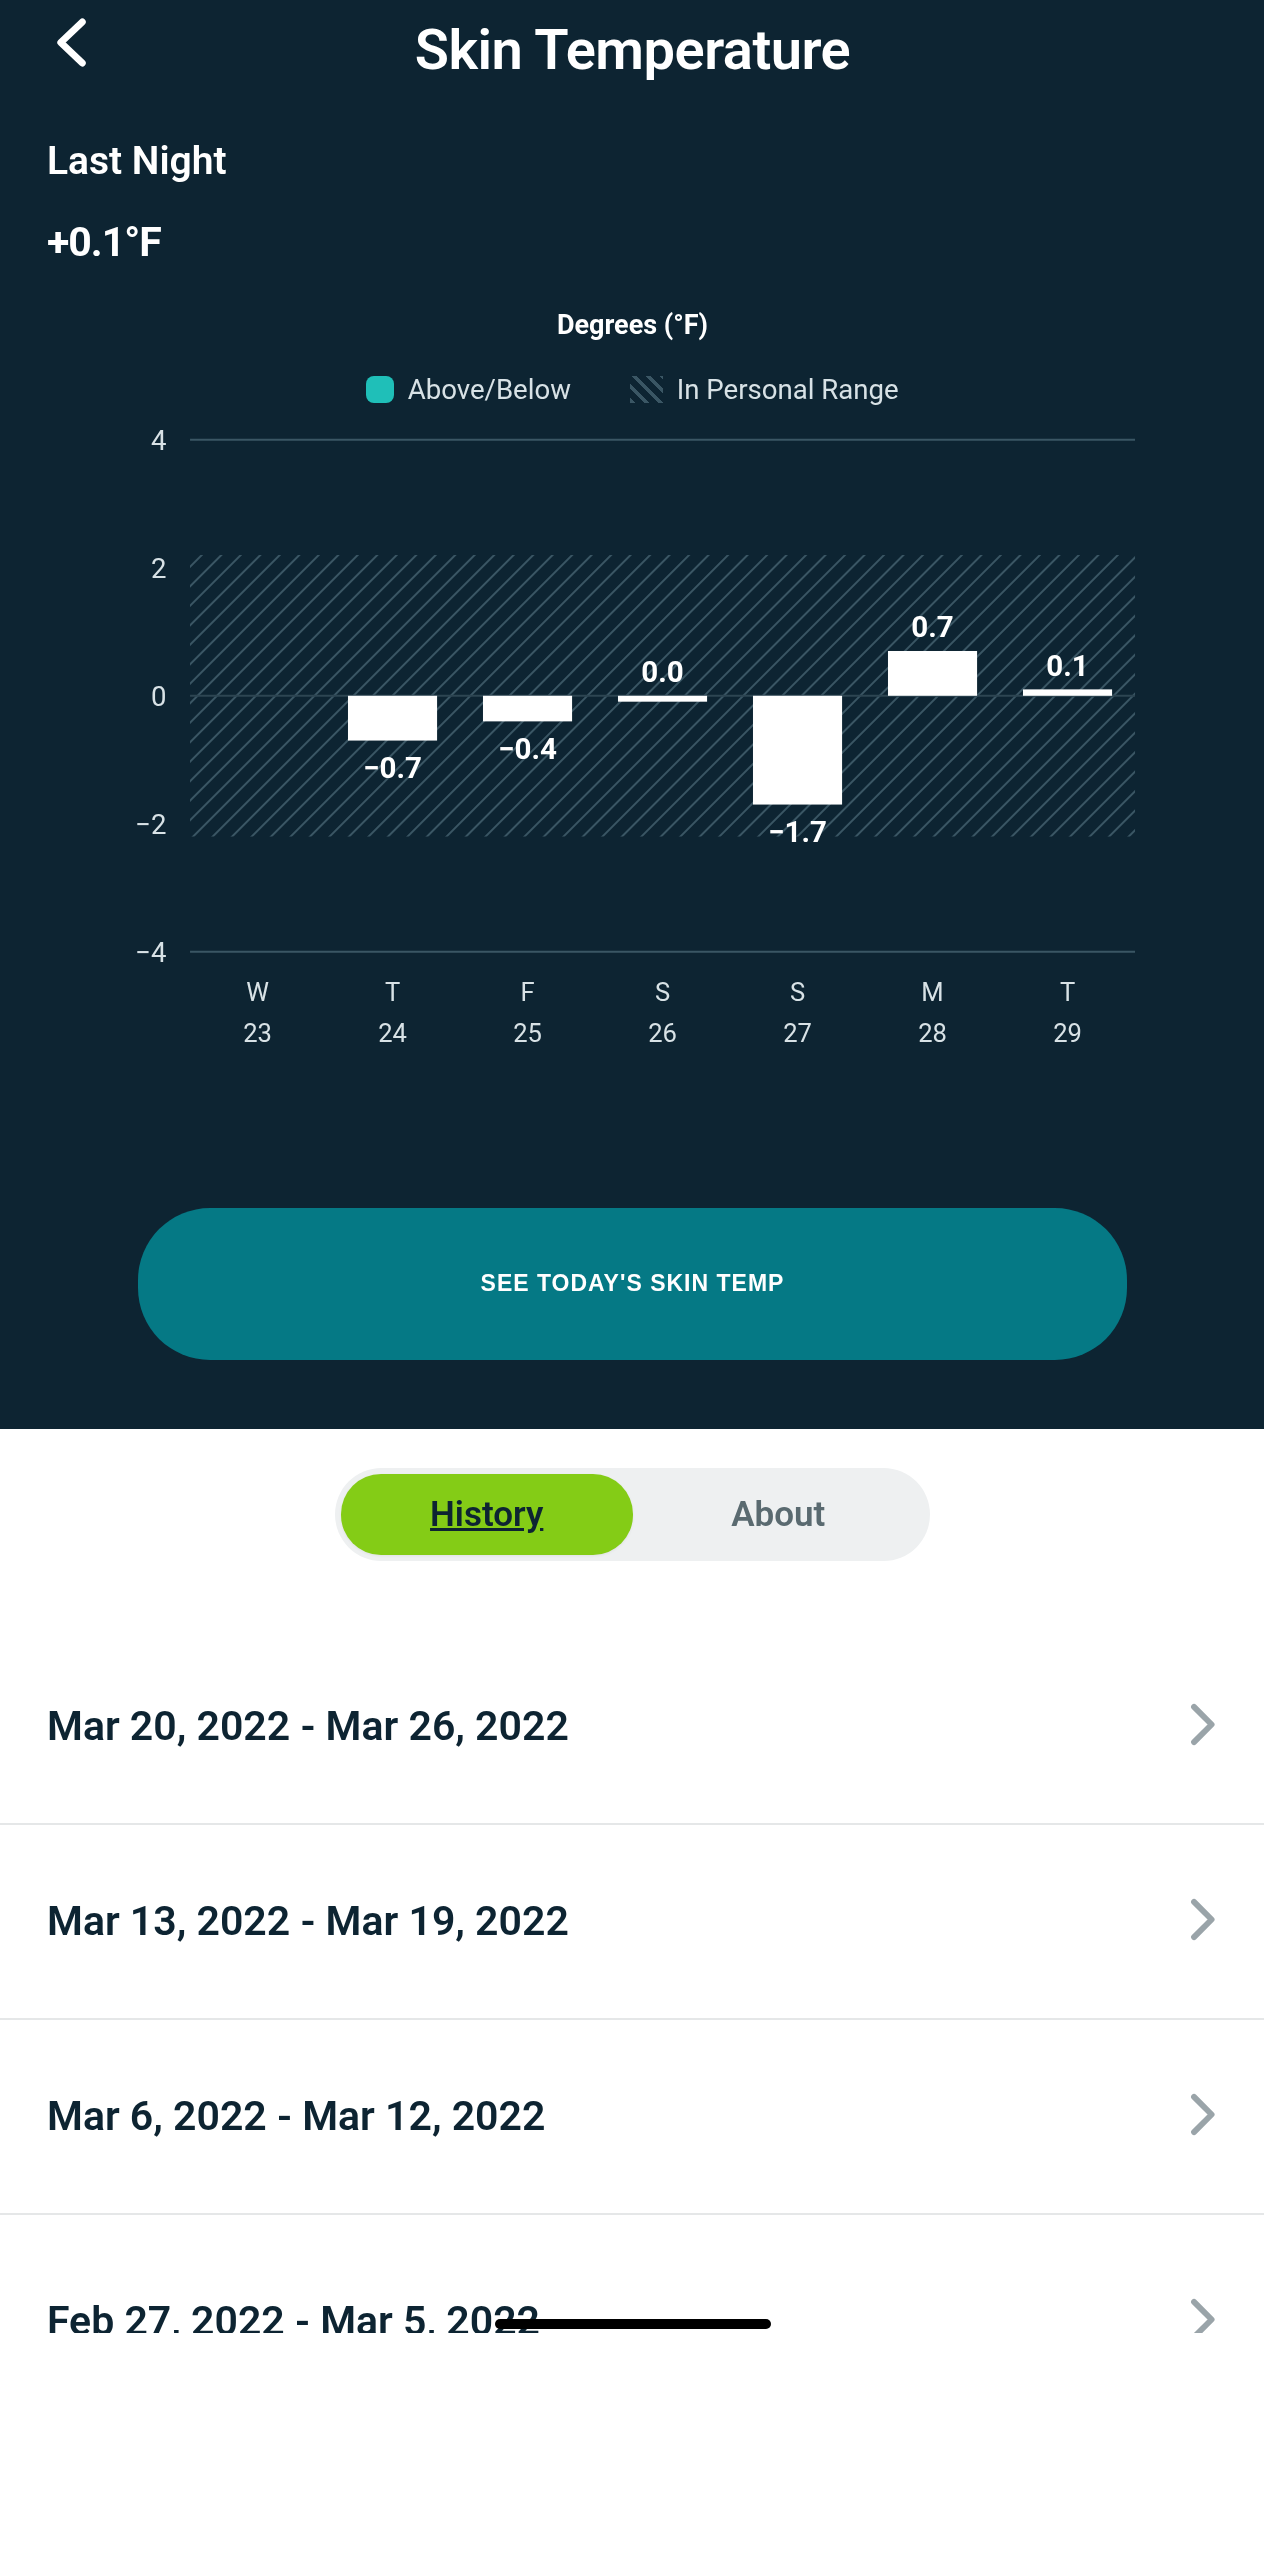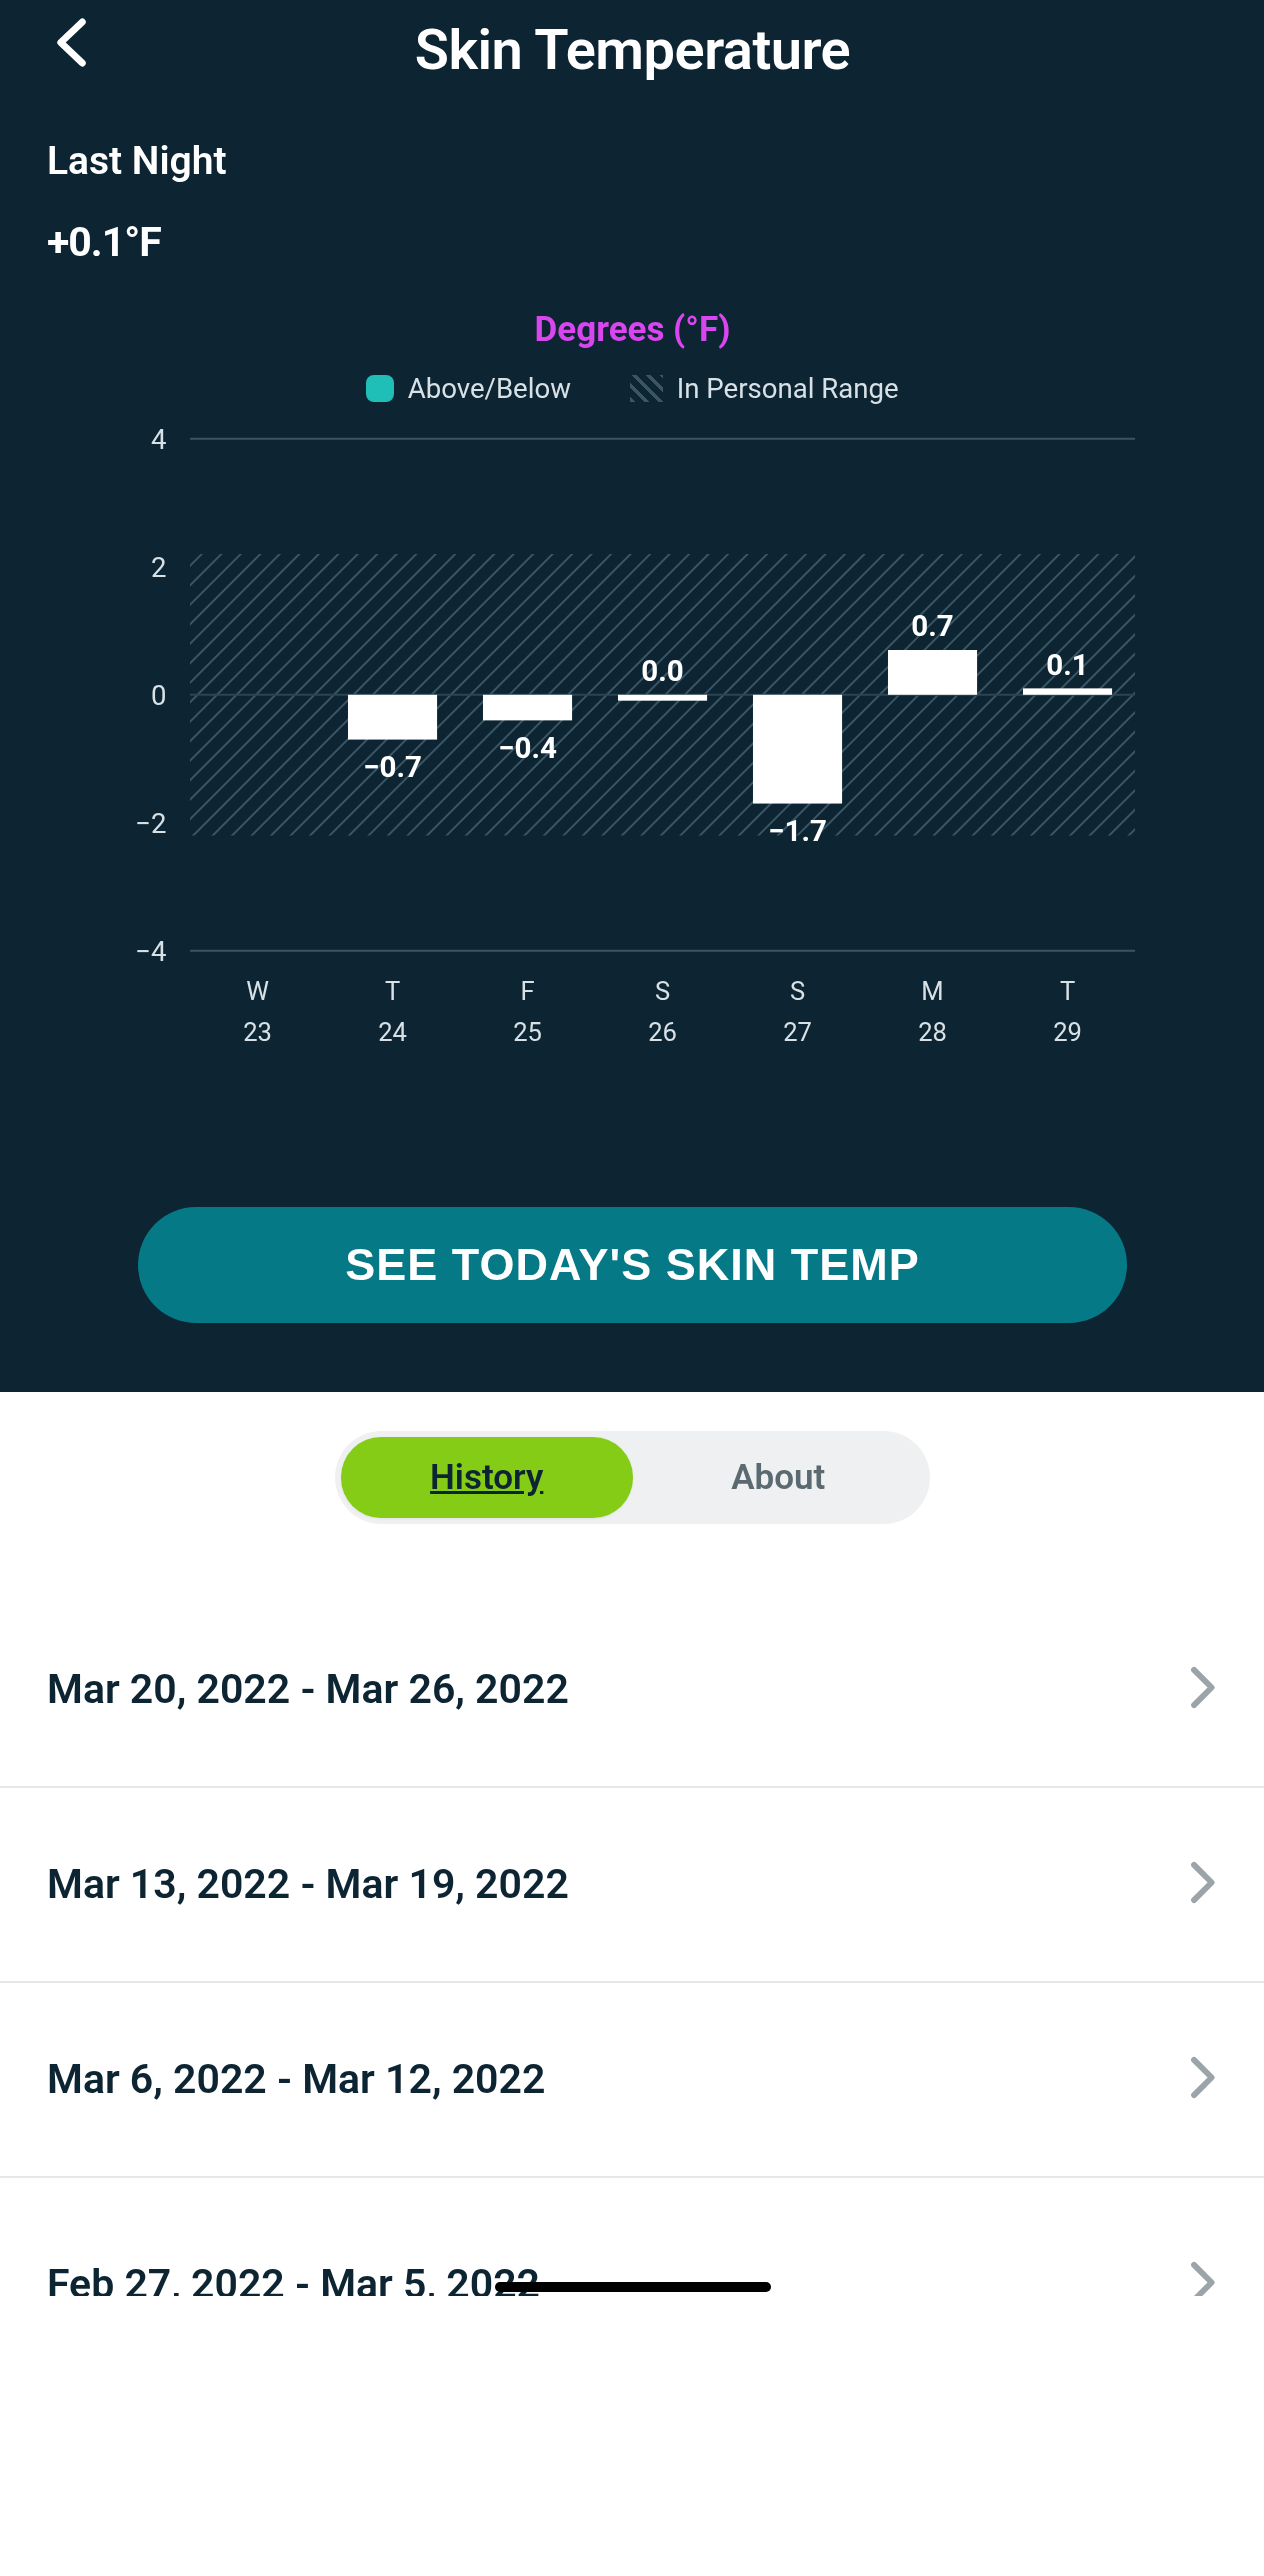--- a/index.html
+++ b/index.html
@@ -53,24 +53,24 @@
     line-height: 1.6;
     color: #d8e2e6;
     font-weight: 400;
     margin-bottom: 99px;
   }
   .chart-area {
     padding: 0 47px;
   }
   .chart-title {
     text-align: center;
-    font-size: 35px;
+    font-size: 27px;
     font-weight: 700;
-    color: #d946ef;
-    margin-bottom: 22px;
+    color: #ffffff;
+    margin-bottom: 32px;
   }
   .legend {
     display: flex;
     justify-content: center;
     gap: 59px;
     margin-bottom: 23.6px;
     font-size: 27.6px;
     color: #d8e2e6;
   }
   .legend-item { display: flex; align-items: center; gap: 13.8px; }
@@ -86,25 +86,25 @@
   .axis-label { fill: #d8e2e6; font-size: 26px; text-anchor: middle; }
   .val-label { fill: #fff; font-size: 30px; font-weight: 700; text-anchor: middle; }
   .bar-fill { fill: #fff; }
   .zero-line { stroke: #2d4552; stroke-width: 2; }
   .top-line { stroke: #3a5664; stroke-width: 2; }
   .range-band { fill: url(#hatch); }
 
   .cta-wrap { padding: 0 138px; margin-top: 148px; }
   .cta-button {
     width: 100%;
-    height: 116px;
+    height: 152px;
     border-radius: 72px;
     background: #057985;
     color: #fff;
-    font-size: 45px;
+    font-size: 23px;
     font-weight: 700;
     letter-spacing: 1px;
     border: none;
     display: flex;
     align-items: center;
     justify-content: center;
   }
   .light-section {
     background: #fff;
     padding: 39px 0 0 0;

